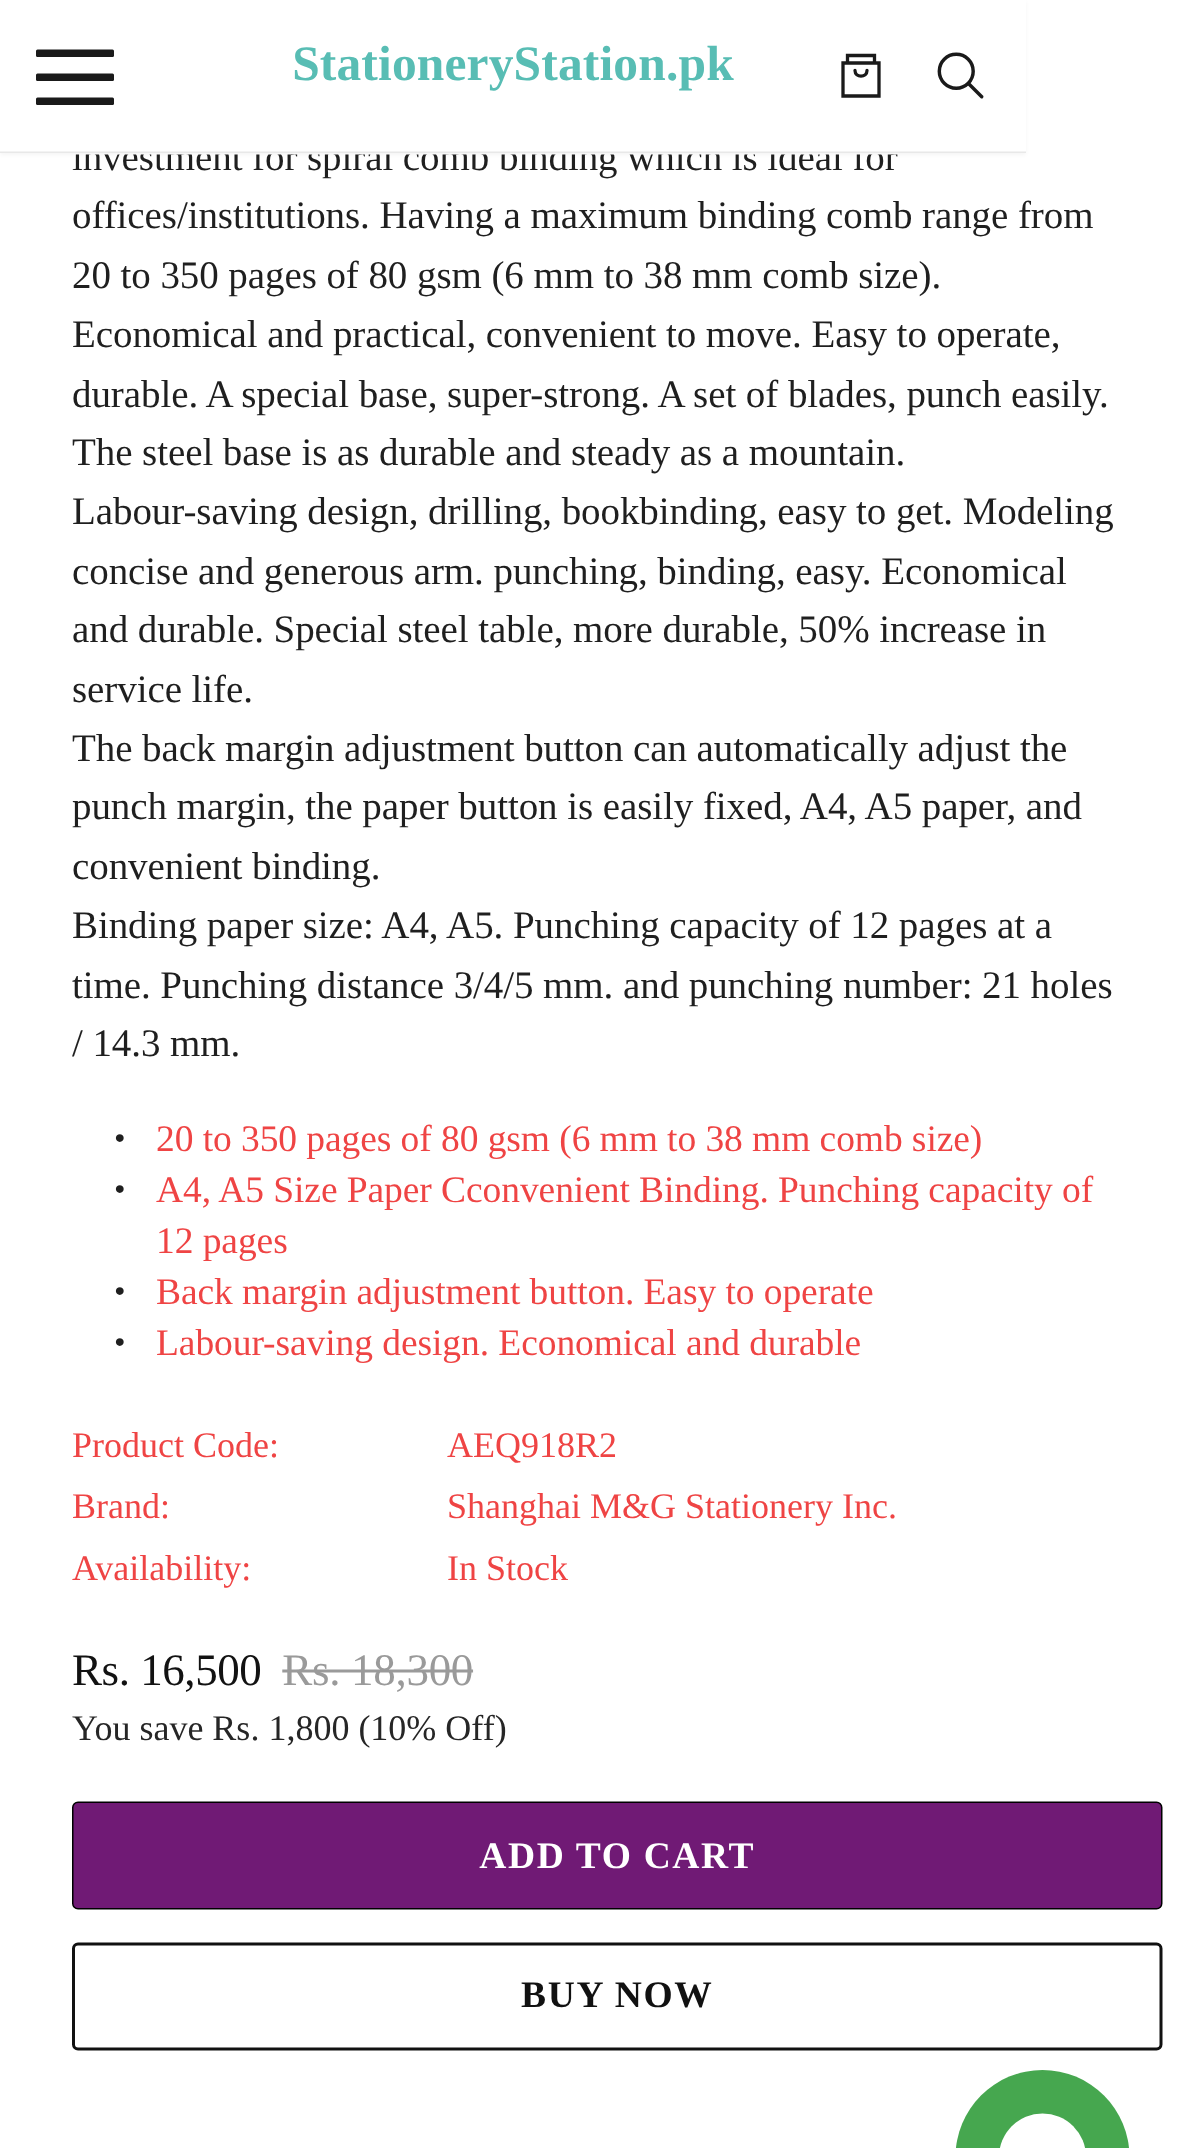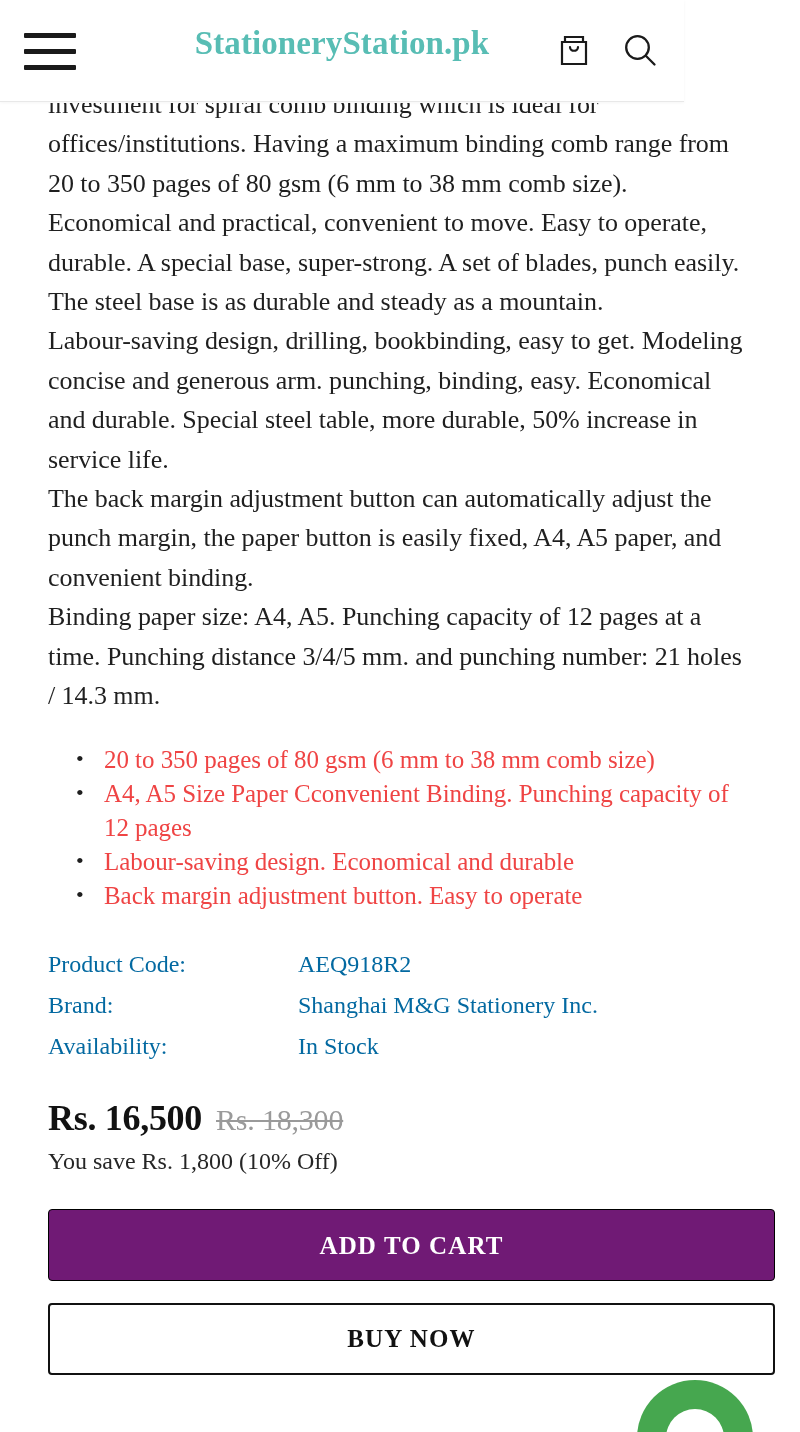--- a/index.html
+++ b/index.html
@@ -138,43 +138,43 @@
 
   
   .product-meta {
     margin-top: 31px;
   }
   .meta-row {
     display: flex;
     align-items: baseline;
     font-size: 24px;
     line-height: 41px;
-    color: #0369a1;
+    color: #ef4444;
   }
   .meta-label {
     width: 206px;
     flex: 0 0 206px;
   }
   .meta-value {
     flex: 1 1 auto;
     margin-left: 44px;
   }
 
   
   .price-block {
     margin-top: 30px;
   }
   .price-line {
     display: flex;
     align-items: baseline;
     gap: 14px;
   }
   .price-current {
-    font-size: 36px;
-    font-weight: bold;
+    font-size: 30px;
+    font-weight: normal;
     color: #121212;
     letter-spacing: -0.3px;
   }
   .price-old {
     font-size: 30px;
     color: #9a9a9a;
     text-decoration: line-through;
     text-decoration-thickness: 2px;
     letter-spacing: -0.2px;
   }
@@ -275,22 +275,22 @@
     <section>
       <p class="desc-paragraph">investment for spiral comb binding which is ideal for offices/institutions. Having a maximum binding comb range from 20 to 350 pages of 80 gsm (6 mm to 38 mm comb size). Economical and practical, convenient to move. Easy to operate, durable. A special base, super-strong. A set of blades, punch easily. The steel base is as durable and steady as a mountain.</p>
       <p class="desc-paragraph">Labour-saving design, drilling, bookbinding, easy to get. Modeling concise and generous arm. punching, binding, easy. Economical and durable. Special steel table, more durable, 50% increase in service life.</p>
       <p class="desc-paragraph">The back margin adjustment button can automatically adjust the punch margin, the paper button is easily fixed, A4, A5 paper, and convenient binding.</p>
       <p class="desc-paragraph">Binding paper size: A4, A5. Punching capacity of 12 pages at a time. Punching distance 3/4/5 mm. and punching number: 21 holes / 14.3 mm.</p>
     </section>
 
     <ul class="feature-list">
       <li>20 to 350 pages of 80 gsm (6 mm to 38 mm comb size)</li>
       <li>A4, A5 Size Paper Cconvenient Binding. Punching capacity of 12 pages</li>
+      <li>Back margin adjustment button. Easy to operate</li>
       <li>Labour-saving design. Economical and durable</li>
-      <li>Back margin adjustment button. Easy to operate</li>
     </ul>
 
     <section class="product-meta">
       <div class="meta-row">
         <span class="meta-label">Product Code:</span>
         <span class="meta-value">AEQ918R2</span>
       </div>
       <div class="meta-row">
         <span class="meta-label">Brand:</span>
         <span class="meta-value">Shanghai M&amp;G Stationery Inc.</span>

